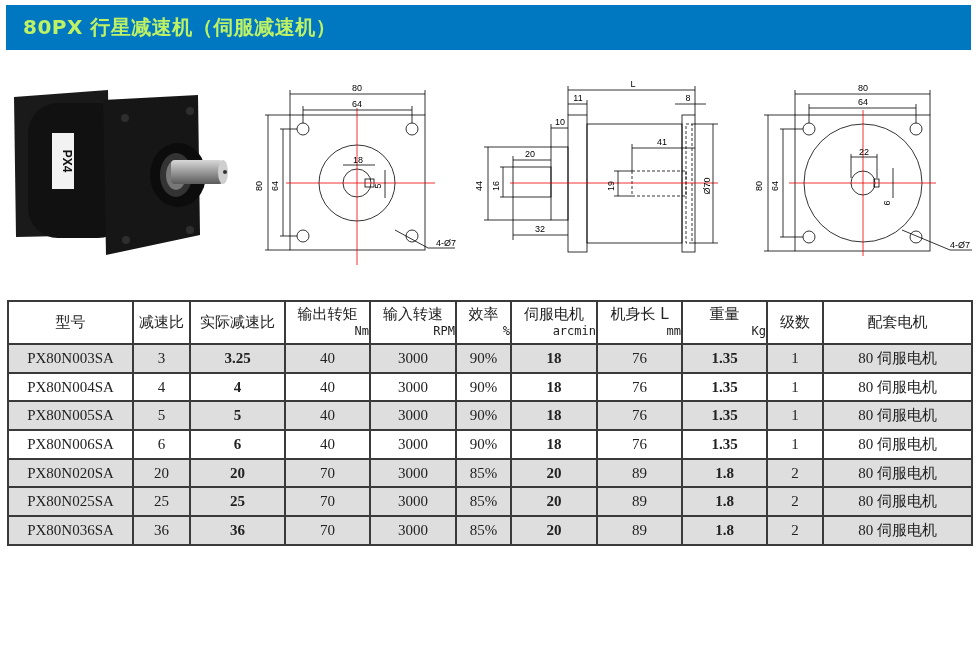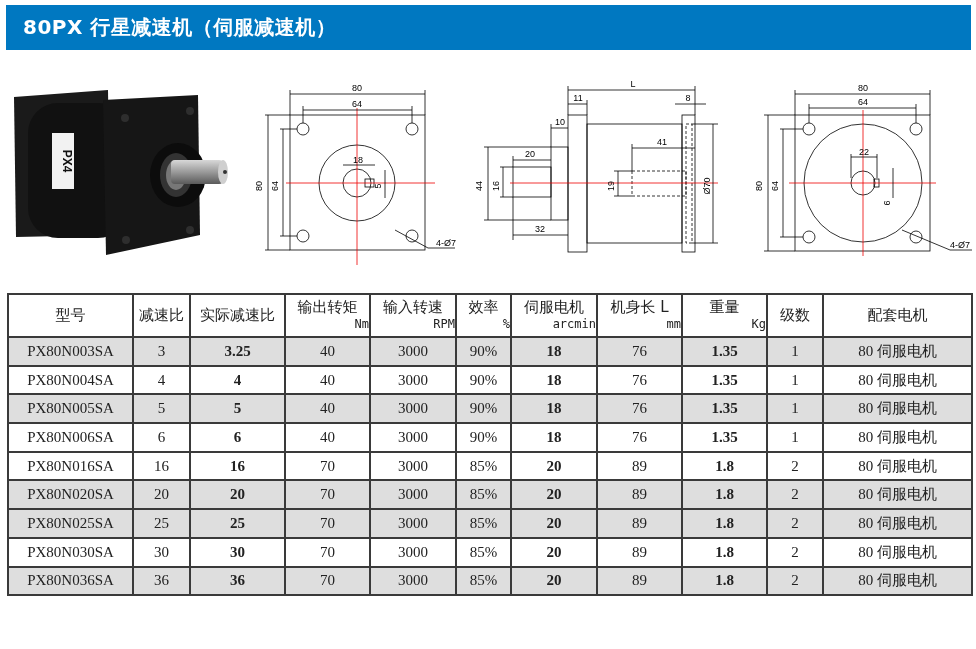--- a/index.html
+++ b/index.html
@@ -1,21 +1,21 @@
 <!DOCTYPE html>
 <html><head>
 <meta charset="utf-8">
 <style>
   html,body{margin:0;padding:0;background:#fff;}
   body{width:976px;height:649px;position:relative;overflow:hidden;font-family:"DejaVu Sans","Liberation Sans",sans-serif;}
   .banner{position:absolute;left:6px;top:5px;width:965px;height:45px;background:#0078c1;}
-  .banner-title{position:absolute;left:17px;top:9px;color:#ffffff;font-size:20px;font-weight:bold;letter-spacing:0.5px;font-family:"DejaVu Sans","Liberation Sans",sans-serif;}
+  .banner-title{position:absolute;left:17px;top:9px;color:#bef264;font-size:20px;font-weight:bold;letter-spacing:0.5px;font-family:"DejaVu Sans","Liberation Sans",sans-serif;}
   .figure{position:absolute;}
   svg text{font-family:"Liberation Sans","DejaVu Sans",sans-serif;}
-  table.spec{position:absolute;left:7px;top:293px;width:964px;border-collapse:collapse;table-layout:fixed;border-radius:32px;}
+  table.spec{position:absolute;left:7px;top:300px;width:964px;border-collapse:collapse;table-layout:fixed;border-radius:32px;}
   table.spec td, table.spec th{border:2px solid #3a3a3a;text-align:center;padding:0;color:#222;}
   table.spec th{height:41px;font-weight:normal;font-size:15px;line-height:17px;font-family:"DejaVu Sans","Liberation Sans",sans-serif;background:#fff;}
   table.spec th .unit{font-size:12px;display:block;font-family:"DejaVu Sans Mono","Liberation Mono",monospace;text-align:right;}
   table.spec td{height:26.7px;font-size:15px;font-family:"Liberation Serif","DejaVu Serif",serif;}
   table.spec tr.odd td{background:#dedede;}
   table.spec tr.even td{background:#fff;}
   td.mono{font-family:"DejaVu Sans Mono","Liberation Mono",monospace;font-size:15px;font-weight:bold;}
   td.motor{font-family:"DejaVu Sans","Liberation Sans",sans-serif;font-size:15px;margin-left:19px;}
 </style>
 </head>
@@ -269,79 +269,53 @@
         <td class="mono">6</td>
         <td>40</td>
         <td>3000</td>
         <td>90%</td>
         <td class="mono">18</td>
         <td>76</td>
         <td class="mono">1.35</td>
         <td>1</td>
         <td class="motor">80 伺服电机</td>
       </tr>
-      <tr class="even">
-        <td>PX80N016SA</td>
-        <td>16</td>
-        <td class="mono">16</td>
+      <tr class="odd">
+        <td>PX80N020SA</td>
+        <td>20</td>
+        <td class="mono">20</td>
         <td>70</td>
         <td>3000</td>
         <td>85%</td>
         <td class="mono">20</td>
         <td>89</td>
         <td class="mono">1.8</td>
         <td>2</td>
         <td class="motor">80 伺服电机</td>
       </tr>
       <tr class="odd">
-        <td>PX80N020SA</td>
-        <td>20</td>
-        <td class="mono">20</td>
+        <td>PX80N025SA</td>
+        <td>25</td>
+        <td class="mono">25</td>
         <td>70</td>
         <td>3000</td>
         <td>85%</td>
         <td class="mono">20</td>
         <td>89</td>
         <td class="mono">1.8</td>
         <td>2</td>
         <td class="motor">80 伺服电机</td>
       </tr>
       <tr class="odd">
-        <td>PX80N025SA</td>
-        <td>25</td>
-        <td class="mono">25</td>
+        <td>PX80N036SA</td>
+        <td>36</td>
+        <td class="mono">36</td>
         <td>70</td>
         <td>3000</td>
         <td>85%</td>
         <td class="mono">20</td>
         <td>89</td>
         <td class="mono">1.8</td>
         <td>2</td>
         <td class="motor">80 伺服电机</td>
       </tr>
-      <tr class="even">
-        <td>PX80N030SA</td>
-        <td>30</td>
-        <td class="mono">30</td>
-        <td>70</td>
-        <td>3000</td>
-        <td>85%</td>
-        <td class="mono">20</td>
-        <td>89</td>
-        <td class="mono">1.8</td>
-        <td>2</td>
-        <td class="motor">80 伺服电机</td>
-      </tr>
-      <tr class="odd">
-        <td>PX80N036SA</td>
-        <td>36</td>
-        <td class="mono">36</td>
-        <td>70</td>
-        <td>3000</td>
-        <td>85%</td>
-        <td class="mono">20</td>
-        <td>89</td>
-        <td class="mono">1.8</td>
-        <td>2</td>
-        <td class="motor">80 伺服电机</td>
-      </tr>
     </tbody>
 </table>
 
 </body></html>

